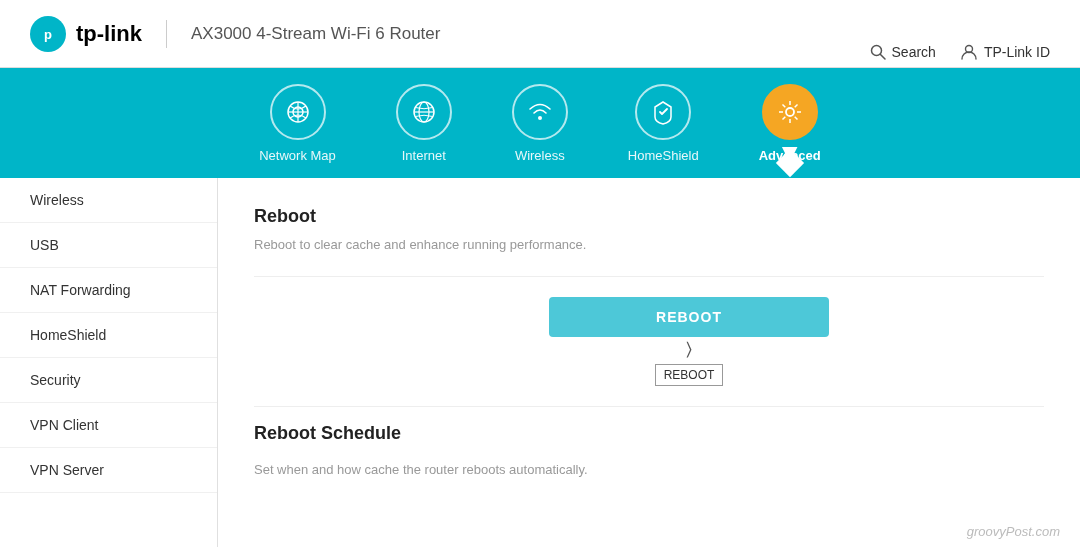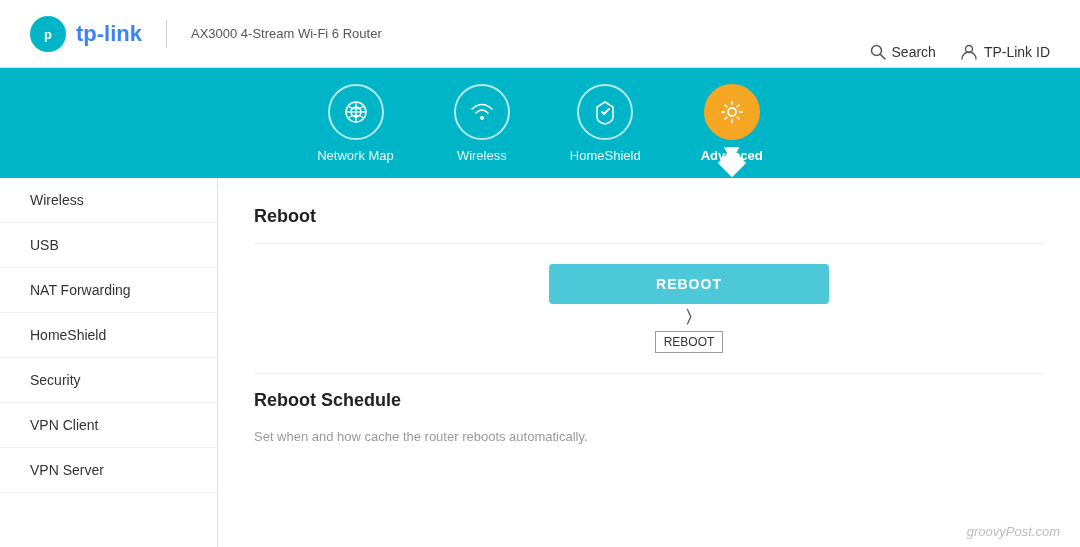--- a/index.html
+++ b/index.html
@@ -27,30 +27,30 @@
       display: flex;
       align-items: center;
       justify-content: center;
       color: white;
       font-size: 18px;
       font-weight: bold;
     }
     .brand-name {
       font-size: 22px;
       font-weight: bold;
-      color: #3b82f6;
+      color: #000000;
     }
     .divider-v {
       width: 1px;
       height: 28px;
       background: #ccc;
       margin: 0 14px;
     }
     .model-name {
-      font-size: 13px;
+      font-size: 17px;
       color: #555;
       text-align: center;
     }
     .header-right {
       margin-left: auto;
       display: flex;
       align-items: center;
       gap: 24px;
       margin-top: 36px;
     }
@@ -259,20 +259,32 @@
         <circle cx="14" cy="14" r="5" stroke="white" stroke-width="1.5"></circle>
         <line x1="14" y1="4" x2="14" y2="24" stroke="white" stroke-width="1.2"></line>
         <line x1="4" y1="14" x2="24" y2="14" stroke="white" stroke-width="1.2"></line>
         <path d="M6 8 Q14 14 22 8" stroke="white" stroke-width="1.2" fill="none"></path>
         <path d="M6 20 Q14 14 22 20" stroke="white" stroke-width="1.2" fill="none"></path>
       </svg>
     </div>
     <span class="nav-label">Network Map</span>
   </div>
 
+  <div class="nav-item">
+    <div class="nav-icon-circle">
+      <svg width="28" height="28" viewBox="0 0 28 28" fill="none">
+        <circle cx="14" cy="14" r="10" stroke="white" stroke-width="1.5"></circle>
+        <ellipse cx="14" cy="14" rx="5" ry="10" stroke="white" stroke-width="1.2"></ellipse>
+        <line x1="4" y1="14" x2="24" y2="14" stroke="white" stroke-width="1.2"></line>
+        <path d="M5 9.5 Q14 12 23 9.5" stroke="white" stroke-width="1" fill="none"></path>
+        <path d="M5 18.5 Q14 16 23 18.5" stroke="white" stroke-width="1" fill="none"></path>
+      </svg>
+    </div>
+    <span class="nav-label">Internet</span>
+  </div>
 
   <div class="nav-item">
     <div class="nav-icon-circle">
       <svg width="28" height="28" viewBox="0 0 28 28" fill="none">
         <circle cx="14" cy="20" r="2" fill="white"></circle>
         <path d="M8 15 Q14 9 20 15" stroke="white" stroke-width="1.6" fill="none" stroke-linecap="round"></path>
         <path d="M4 11 Q14 2 24 11" stroke="white" stroke-width="1.6" fill="none" stroke-linecap="round"></path>
       </svg>
     </div>
     <span class="nav-label">Wireless</span>
@@ -330,20 +342,21 @@
     <div class="sidebar-item">
       <span>VPN Client</span>
     </div>
     <div class="sidebar-item">
       <span>VPN Server</span>
     </div>
   </div>
 
   <div class="content">
     <div class="section-title">Reboot</div>
+    <div class="section-desc">Reboot to clear cache and enhance running performance.</div>
     <hr class="section-divider">
 
     <div class="reboot-btn-area">
       <button class="reboot-btn">REBOOT</button>
       <div style="font-size:18px; color:#555; margin-top:2px; cursor:default;">〉</div>
       <div class="reboot-tooltip">REBOOT</div>
     </div>
 
     <hr class="section-divider">
     <div class="section2-title">Reboot Schedule</div>

